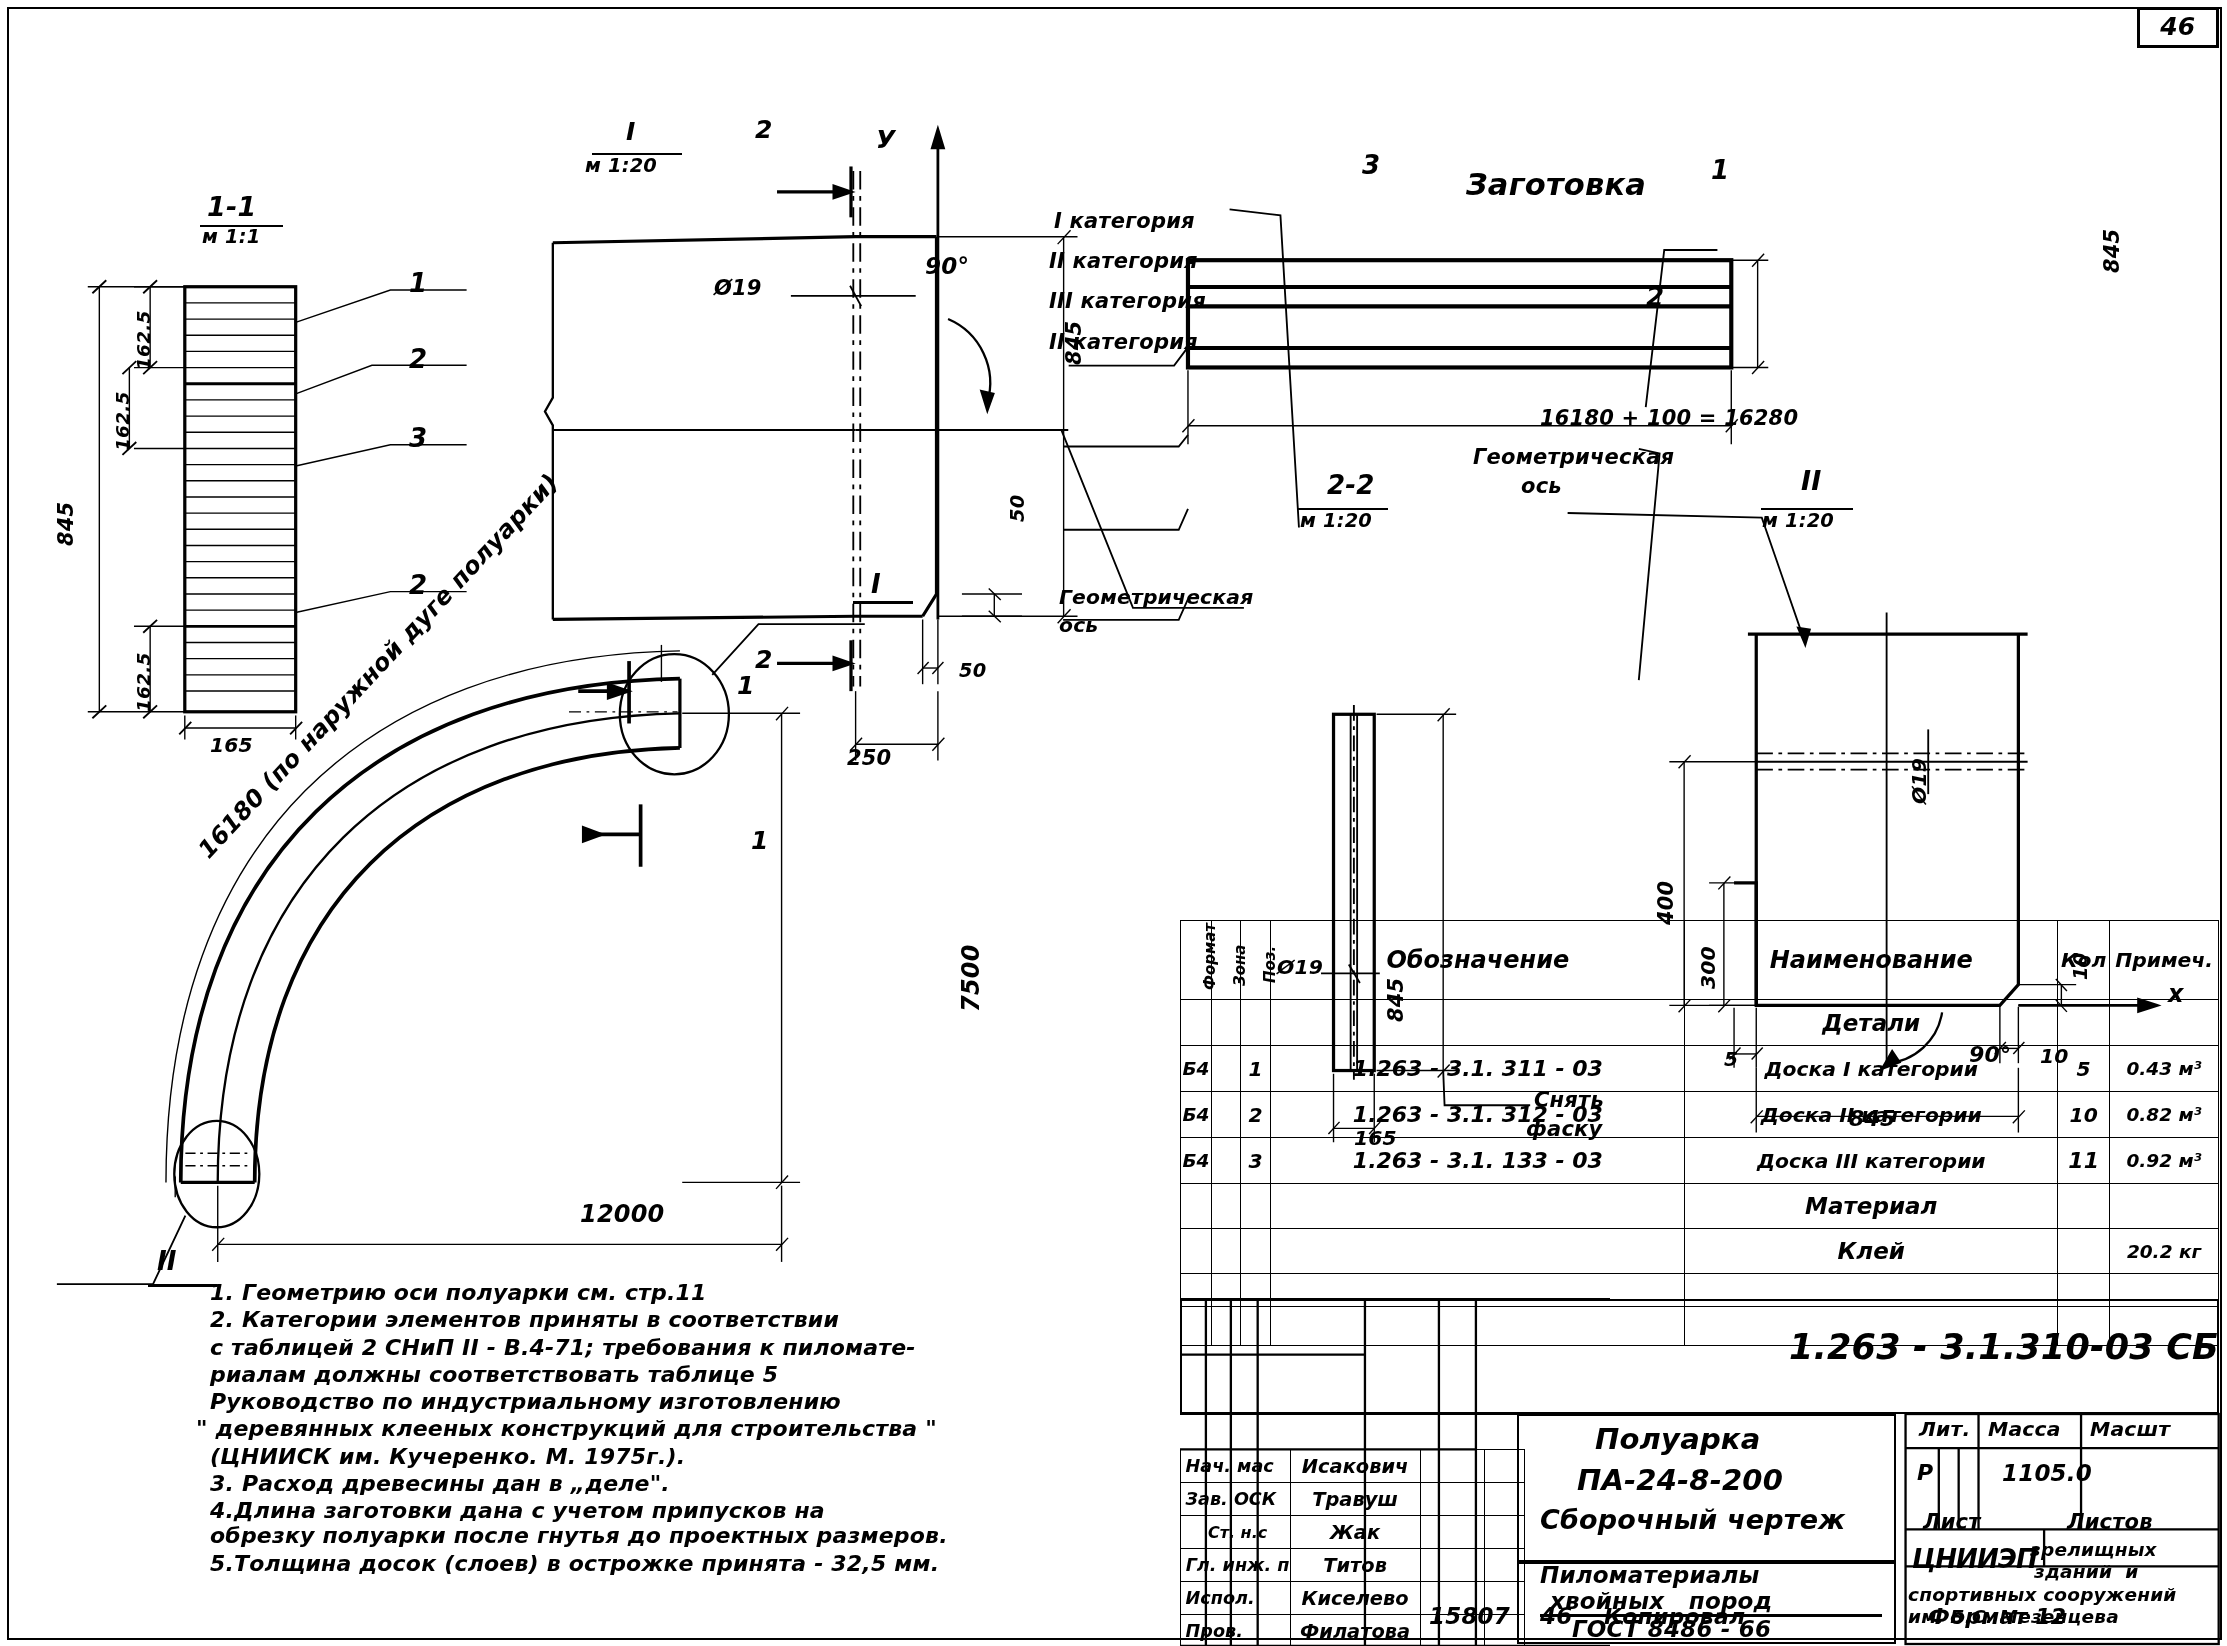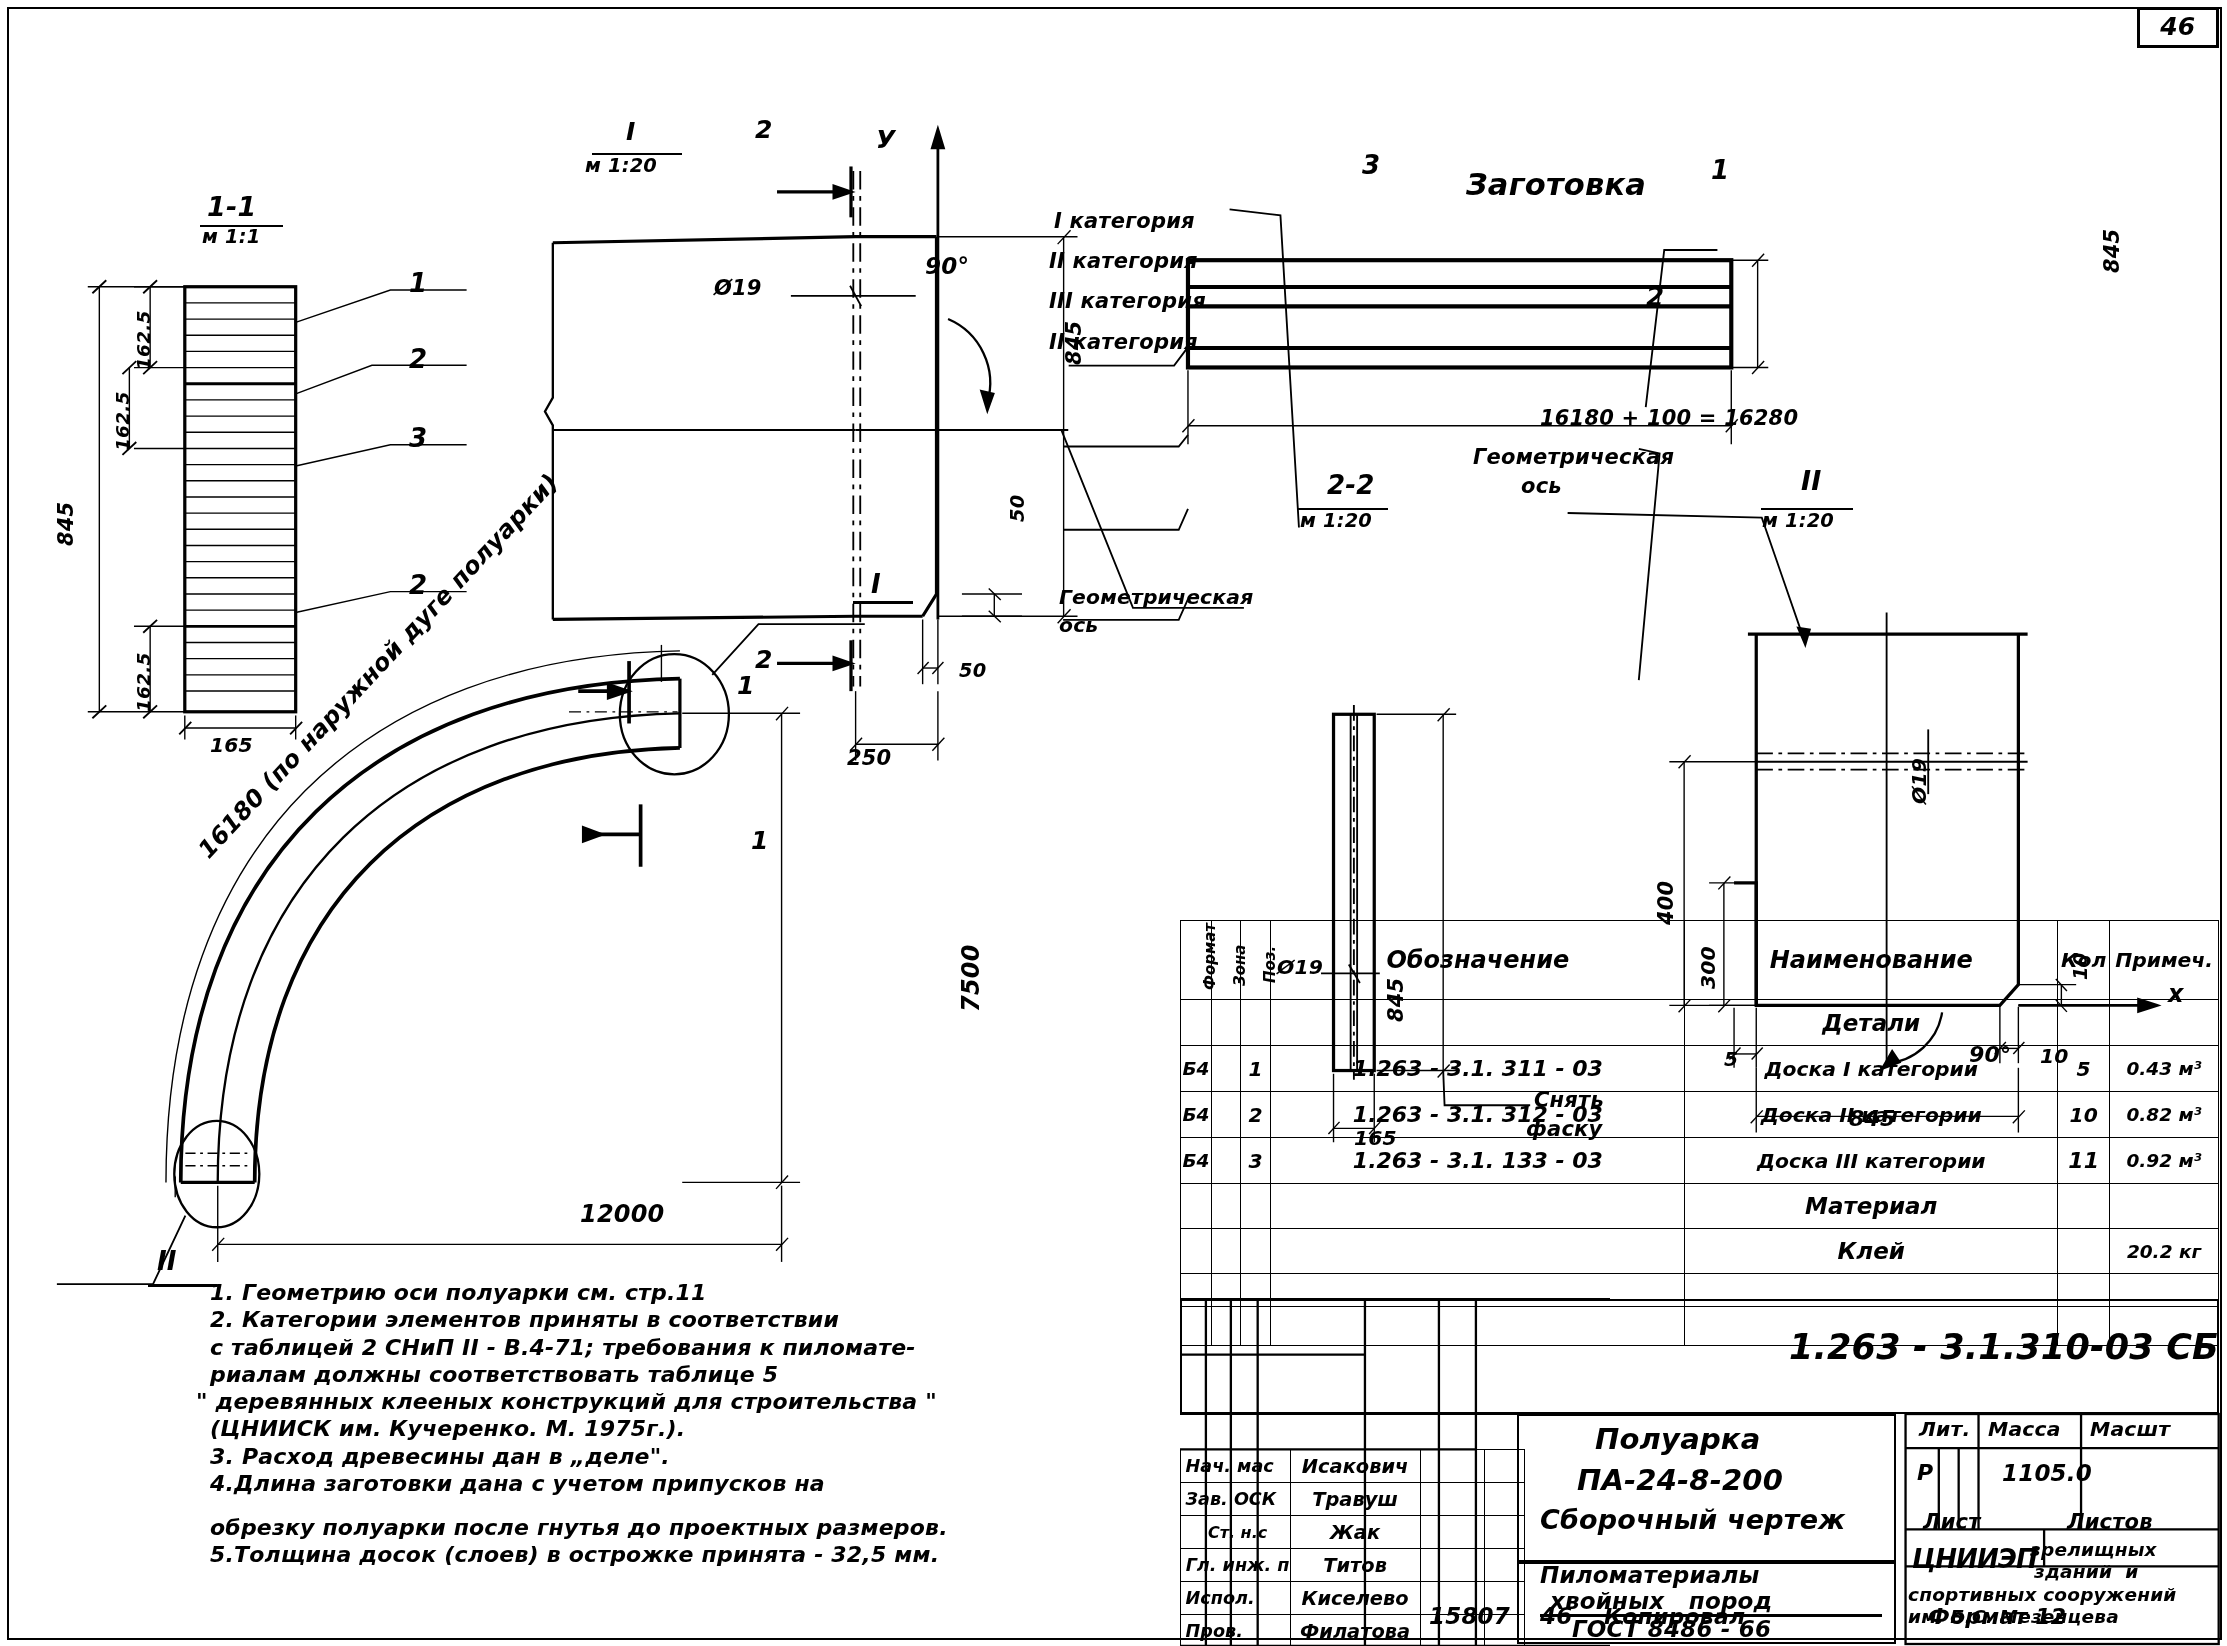--- a/index.html
+++ b/index.html
@@ -523,24 +523,25 @@
   <div class="hl" style="left:148px;top:1284px;width:69px;height:2.8px;"></div>
 
   <div class="txt hand" style="left:737px;top:673px;font-size:25px;">1</div>
   <div class="txt hand" style="left:751px;top:828px;font-size:25px;">1</div>
 
   <div style="position:absolute;left:210px;top:1281px;width:934px;">
     <div class="txt hand" style="position:relative;left:0;top:0;font-size:22px;margin-bottom:4.2px;">1. Геометрию оси полуарки см. стр.11</div>
     <div class="txt hand" style="position:relative;font-size:22px;margin-bottom:4.2px;">2. Категории элементов приняты в соответствии</div>
     <div class="txt hand" style="position:relative;font-size:22px;margin-bottom:4.2px;">с таблицей 2 СНиП II - В.4-71; требования к пиломате-</div>
     <div class="txt hand" style="position:relative;font-size:22px;margin-bottom:4.2px;">риалам должны соответствовать таблице 5</div>
+    <div class="txt hand" style="position:relative;font-size:22px;margin-bottom:4.2px;">Руководство по индустриальному изготовлению</div>
     <div class="txt hand" style="position:relative;left:-14px;font-size:22px;margin-bottom:4.2px;">" деревянных клееных конструкций для строительства "</div>
     <div class="txt hand" style="position:relative;font-size:22px;margin-bottom:4.2px;">(ЦНИИСК им. Кучеренко. М. 1975г.).</div>
     <div class="txt hand" style="position:relative;font-size:22px;margin-bottom:4.2px;">3. Расход древесины дан в „деле".</div>
-    <div class="txt hand" style="position:relative;font-size:22px;margin-bottom:21px;">4.Длина заготовки дана с учетом припусков на</div>
+    <div class="txt hand" style="position:relative;font-size:22px;margin-bottom:2px;">4.Длина заготовки дана с учетом припусков на</div>
     <div class="txt hand" style="position:relative;font-size:22px;margin-bottom:4.2px;">обрезку полуарки после гнутья до проектных размеров.</div>
     <div class="txt hand" style="position:relative;font-size:22px;">5.Толщина досок (слоев) в острожке принята - 32,5 мм.</div>
   </div>
 
   <table class="grid" style="left:1180px;top:920px;width:1039px;">
     <tbody>
         <tr>
       <td rowspan="1" style="width:26px;height:78px;position:relative;">
         <span class="vert" style="position:absolute;left:20.3px;top:69px;font-size:15px;">Формат</span>
       </td>

